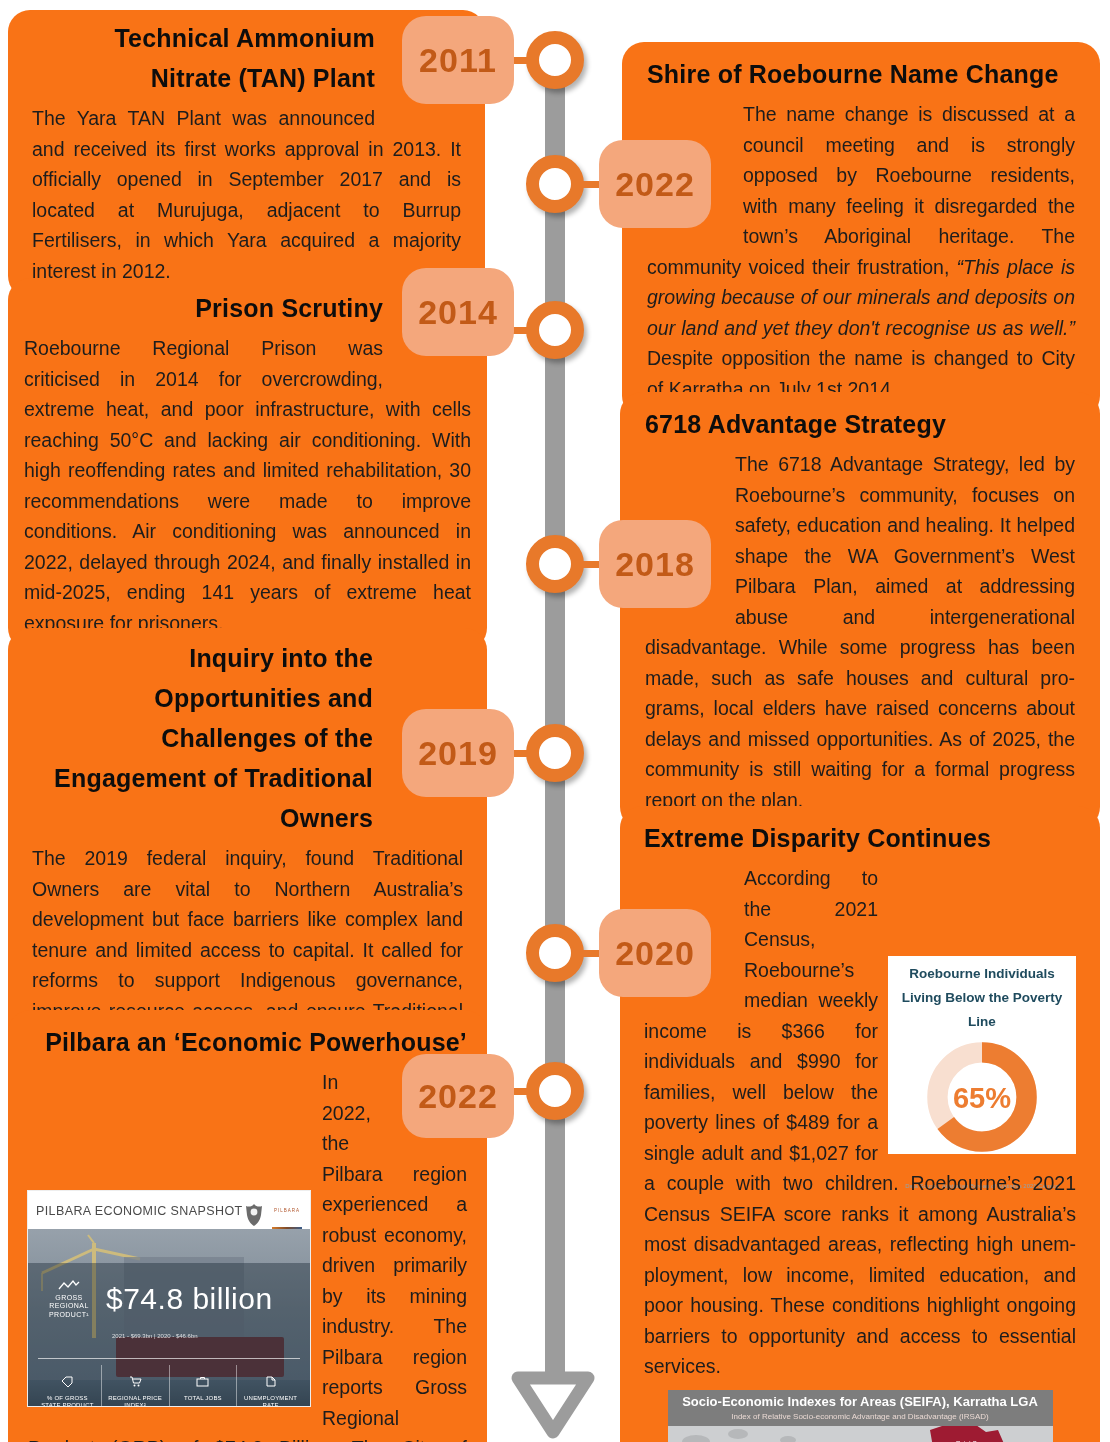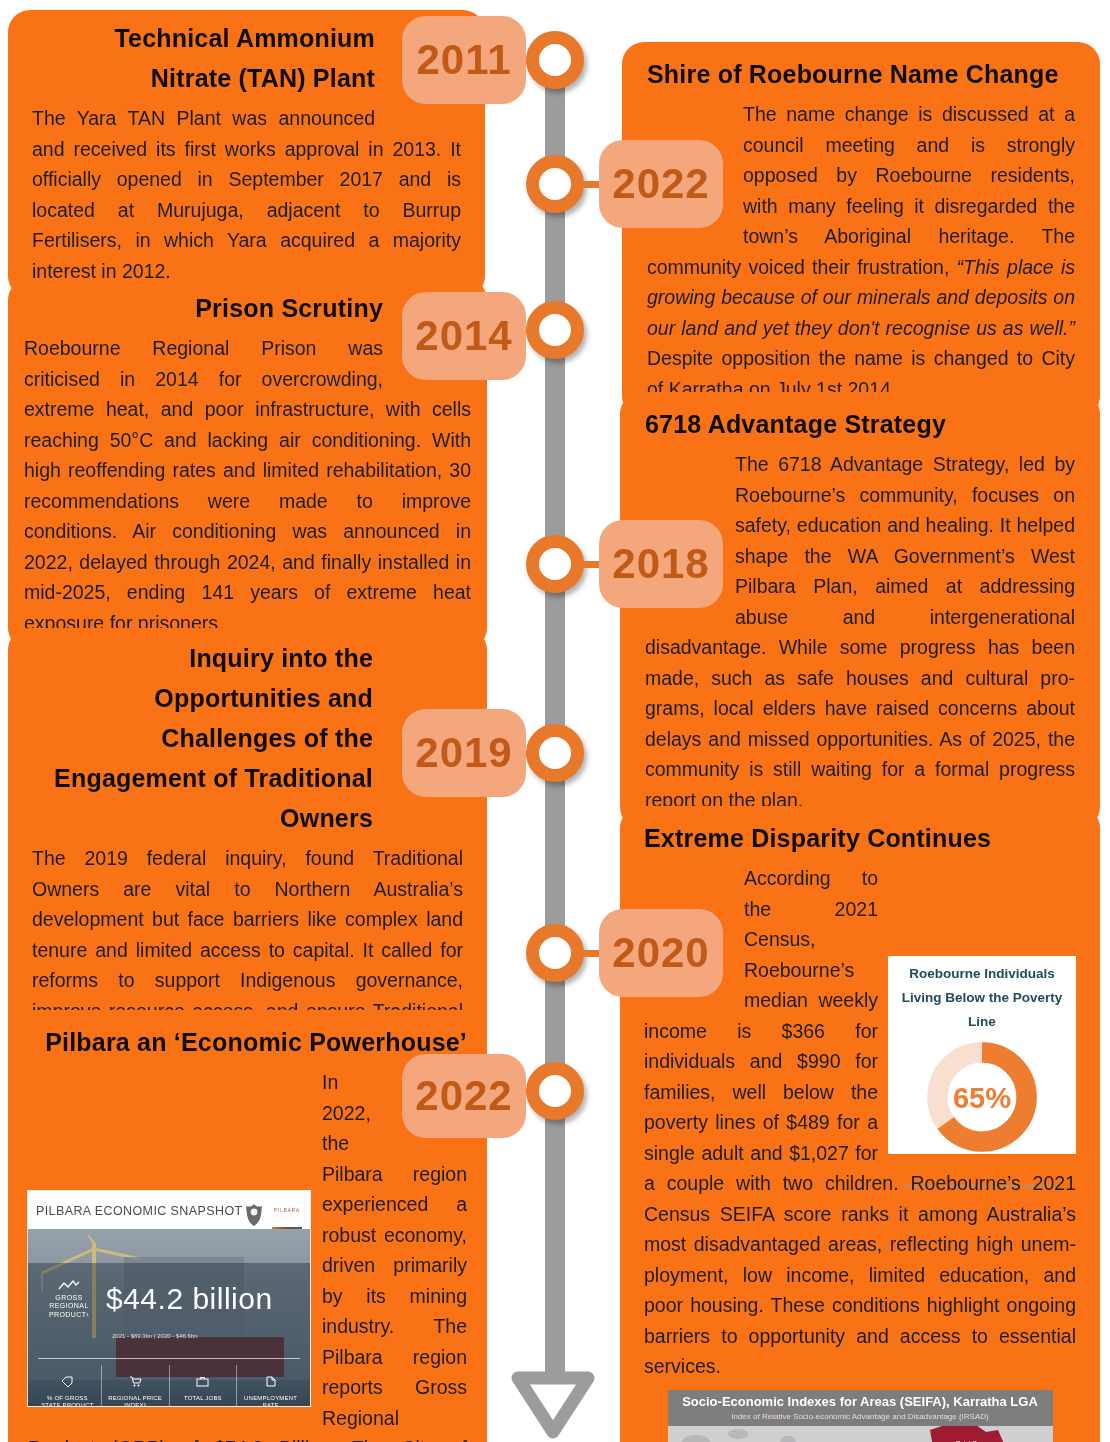--- a/index.html
+++ b/index.html
@@ -7,23 +7,23 @@
           font-family:"Liberation Sans",sans-serif;}
 
   
   .spine{position:absolute;left:545px;top:58px;width:20px;height:1322px;background:#9C9C9C;z-index:0;}
   .spine-arrow{position:absolute;left:500px;top:1368px;z-index:0;}
 
   .t-circle{position:absolute;width:32px;height:32px;background:#fff;border:13px solid #E8792A;
             border-radius:50%;z-index:2;box-shadow:3px 4px 5px rgba(0,0,0,.30);}
   .t-conn{position:absolute;height:7px;background:#E8792A;z-index:2;}
 
-  .t-badge{position:absolute;width:124px;height:88px;background:#F4A77C;border-radius:24px;
+  .t-badge{position:absolute;width:112px;height:88px;background:#F4A77C;border-radius:24px;
            display:flex;align-items:center;justify-content:center;z-index:3;
-           color:#C25A17;font-size:42px;font-weight:bold;letter-spacing:1px;}
+           color:#C25A17;font-size:34px;font-weight:bold;letter-spacing:1px;}
 
   
   .card{position:absolute;background:#f97316;border-radius:22px;z-index:1;color:#1d1d1d;}
   .card .title{font-size:25px;font-weight:bold;line-height:40px;color:#0d0d0d;letter-spacing:.2px;}
   .card.cleft .title{text-align:right;}
   .card .body{font-size:19.5px;line-height:30.5px;text-align:justify;margin-top:5px;}
   .sp{display:block;}
   .sp-r{float:right;}
   .sp-l{float:left;}
   em.q{font-style:italic;}
@@ -97,21 +97,21 @@
   <div class="t-conn" style="left:511px;top:57px;width:22px"></div>
   <div class="t-conn" style="left:579px;top:181px;width:22px"></div>
   <div class="t-conn" style="left:511px;top:327px;width:22px"></div>
   <div class="t-conn" style="left:579px;top:561px;width:22px"></div>
   <div class="t-conn" style="left:511px;top:750px;width:22px"></div>
   <div class="t-conn" style="left:579px;top:950px;width:22px"></div>
   <div class="t-conn" style="left:511px;top:1088px;width:22px"></div>
 
   <div class="t-badge" style="left:402px;top:16px">2011</div>
   <div class="t-badge" style="left:599px;top:140px">2022</div>
-  <div class="t-badge" style="left:402px;top:292px">2014</div>
+  <div class="t-badge" style="left:402px;top:268px">2014</div>
   <div class="t-badge" style="left:599px;top:520px">2018</div>
   <div class="t-badge" style="left:402px;top:709px">2019</div>
   <div class="t-badge" style="left:599px;top:909px">2020</div>
   <div class="t-badge" style="left:402px;top:1054px;height:84px">2022</div>
 
   <div class="card cleft" id="card-2011">
     <span class="sp sp-r" style="width:86px;height:108px"></span>
     <div class="title">Technical Ammonium Nitrate (TAN) Plant</div>
     <div class="body">The Yara TAN Plant was announced and received its first works approval in 2013. It officially opened in September 2017 and is located at Muru­juga, adjacent to Burrup Fertilisers, in which Yara acquired a majority interest in 2012.</div>
   </div>
@@ -237,21 +237,21 @@
           <div class="sea"></div>
           <div class="photo-overlay"></div>
           <div class="ov">
             <div class="grp-row">
               <div class="grp-lab">
                 <svg width="22" height="12" viewBox="0 0 22 12">
                   <polyline points="1,10 6,4 10,8 15,2 18,6 21,3" fill="none" stroke="#fff" stroke-width="1.3"></polyline>
                 </svg>
                 <div>GROSS REGIONAL PRODUCT¹</div>
               </div>
-              <div class="grp-value">$44.2 billion</div>
+              <div class="grp-value">$74.8 billion</div>
             </div>
             <div class="grp-note">2021 - $69.3bn | 2020 - $46.6bn</div>
             <div class="snap-div"></div>
             <div class="stats">
               <div class="stat">
                 <svg width="12" height="11" viewBox="0 0 12 11">
                     <path d="M1,5 L5,1 H11 V7 L7,11 L1,5 Z" fill="none" stroke="#fff" stroke-width="1"></path>
                   </svg>
                 <div class="s-label">% OF GROSS STATE PRODUCT</div>
                 

